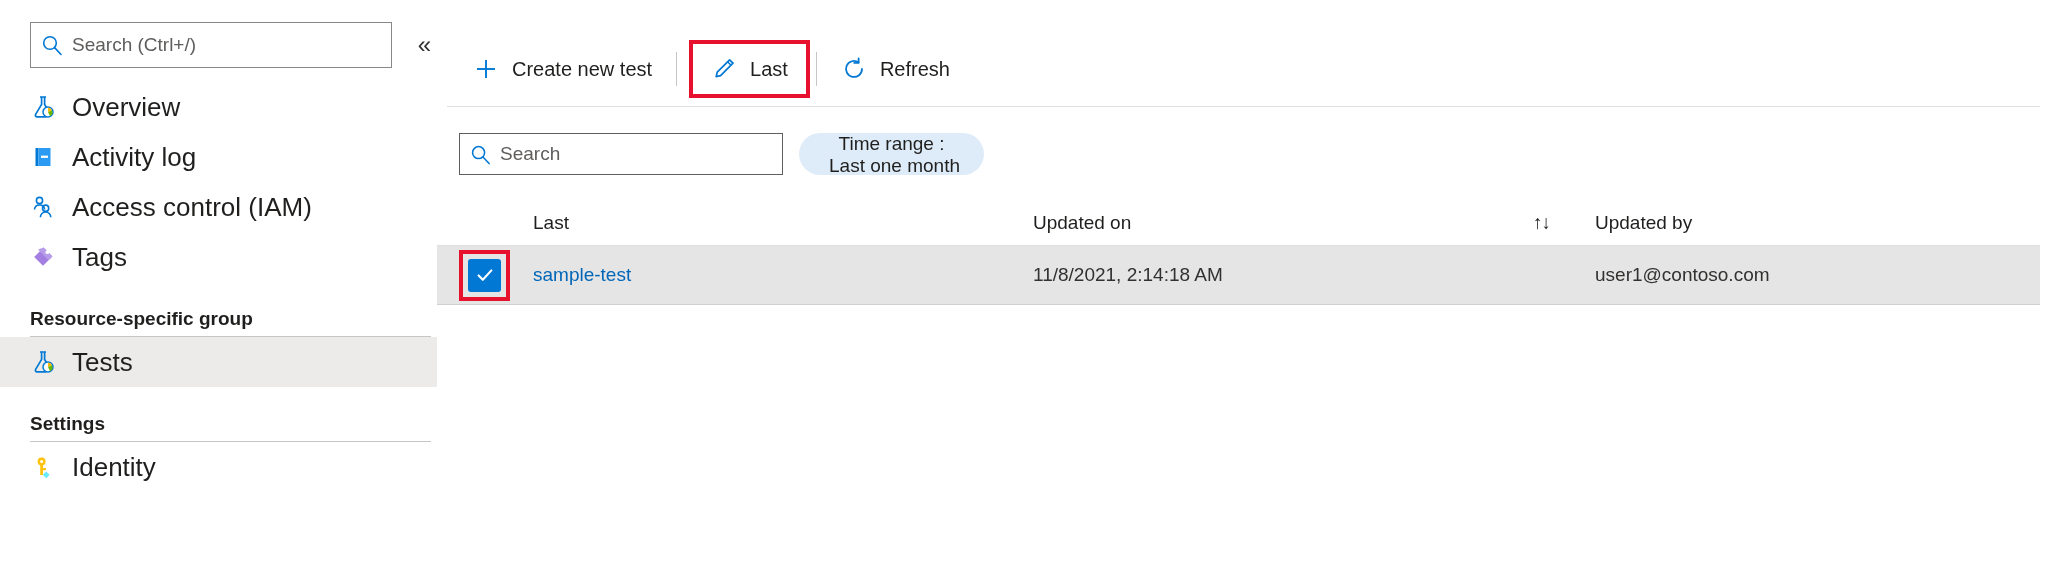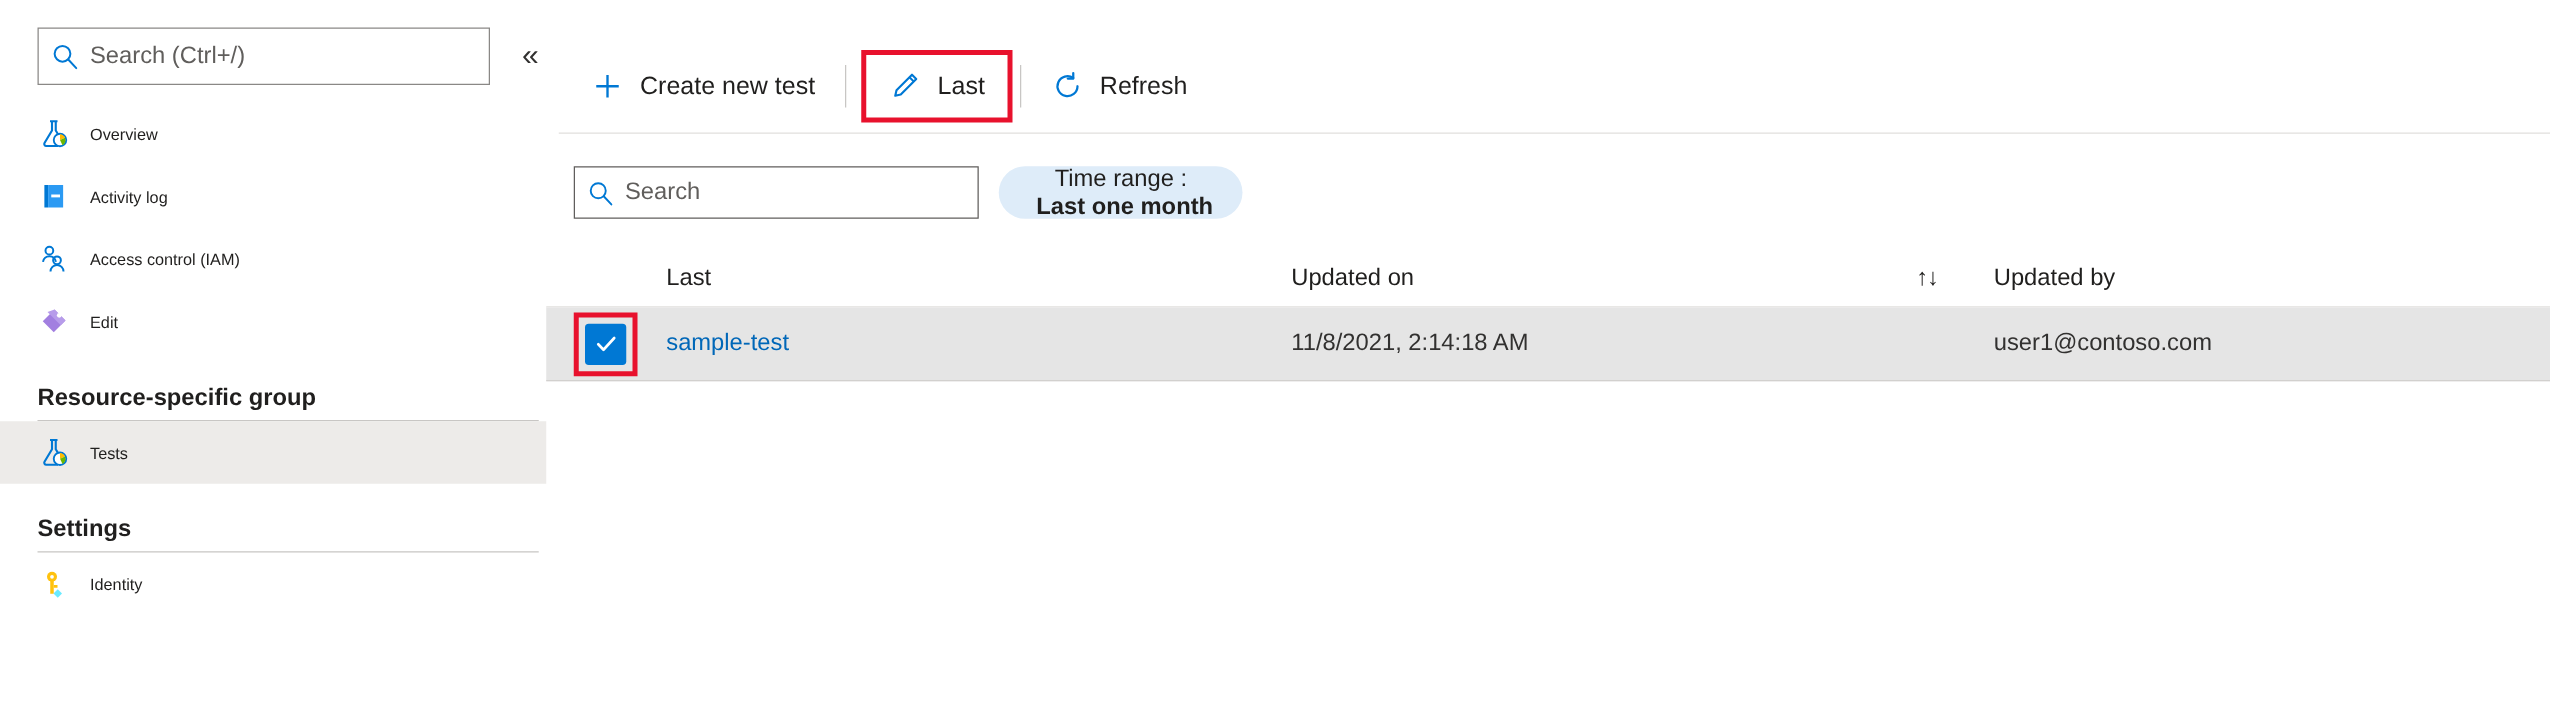--- a/index.html
+++ b/index.html
@@ -92,21 +92,21 @@
   .nav-item .nav-icon {
     width: 26px;
     height: 26px;
     flex: none;
     margin-right: 16px;
     display: flex;
     align-items: center;
     justify-content: center;
   }
   .nav-item .nav-label {
-    font-size: 13px;
+    font-size: 26px;
     color: #201f1e;
     white-space: nowrap;
   }
 
   .nav-section {
     padding: 26px 0 6px 30px;
     font-size: 19px;
     font-weight: bold;
     color: #201f1e;
   }
@@ -215,21 +215,21 @@
     background: #deecf9;
     display: flex;
     align-items: center;
     padding: 0 24px;
     font-size: 19px;
     color: #201f1e;
     cursor: pointer;
     white-space: nowrap;
     flex-direction: column;
   }
-  .pill .pill-value { font-weight: bold; margin-left: 6px; }
+  .pill .pill-value { font-weight: normal; margin-left: 6px; }
 
   
   .table {
     margin-top: 26px;
   }
   .thead {
     display: flex;
     align-items: center;
     height: 44px;
     padding-left: 22px;
@@ -352,21 +352,21 @@
       </div>
 
       <div class="nav-item">
         <span class="nav-icon">
           <svg width="26" height="26" viewBox="0 0 26 26">
             <path d="M13.6 3.6 L22.4 12.4 L13 21.8 L4.2 13 Z" fill="#a27fe0"></path>
             <path d="M13.6 3.6 L22.4 12.4 L18.6 16.2 L8 5.6 Z" fill="#b79cea"></path>
             <circle cx="17.4" cy="8.2" r="1.9" fill="#ffffff"></circle>
           </svg>
         </span>
-        <span class="nav-label">Edit</span>
+        <span class="nav-label">Tags</span>
       </div>
 
     </div>
 
     <div class="nav-section">Resource-specific group</div>
     <div class="nav-divider"></div>
     <div class="nav-item selected">
       <span class="nav-icon">
         <svg width="26" height="26" viewBox="0 0 26 26">
           <path d="M10 3 h6 M11.6 3 v7.4 L5.6 20.4 a1.6 1.6 0 0 0 1.4 2.4 h9.4" fill="none" stroke="#0078d4" stroke-width="1.7" stroke-linejoin="round"></path>

